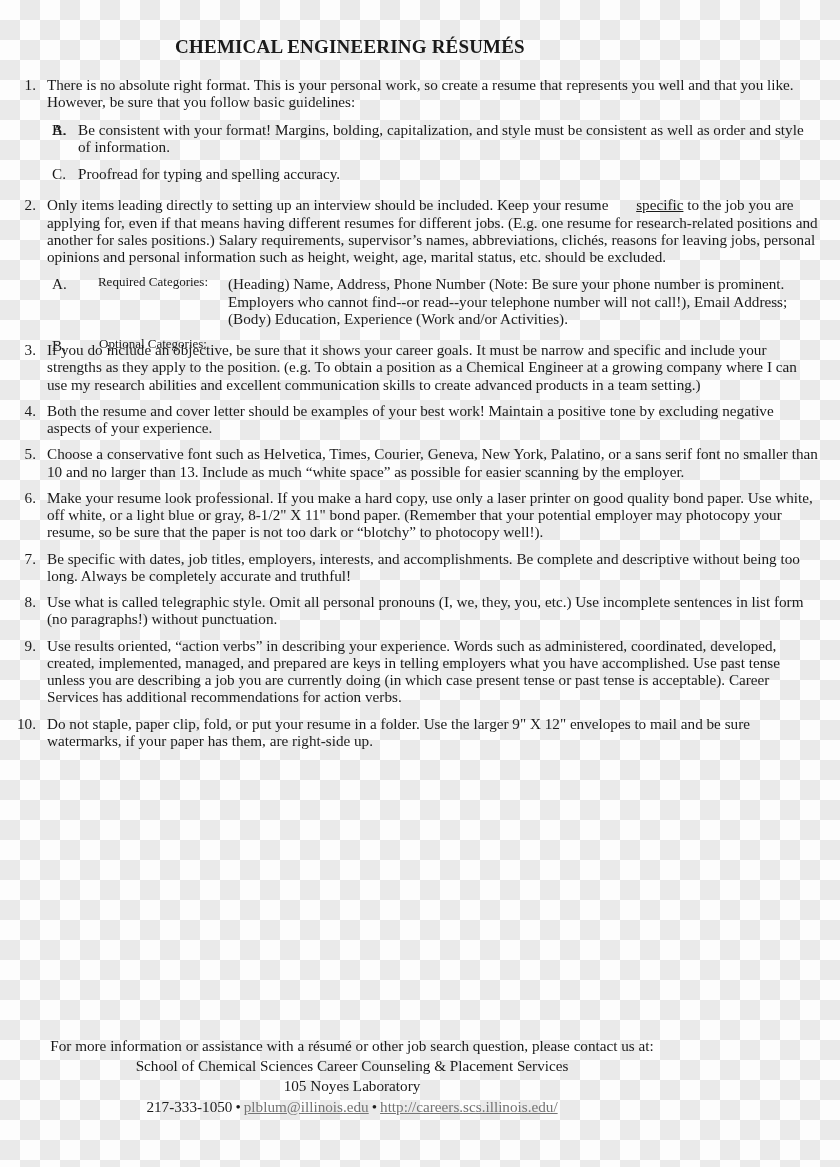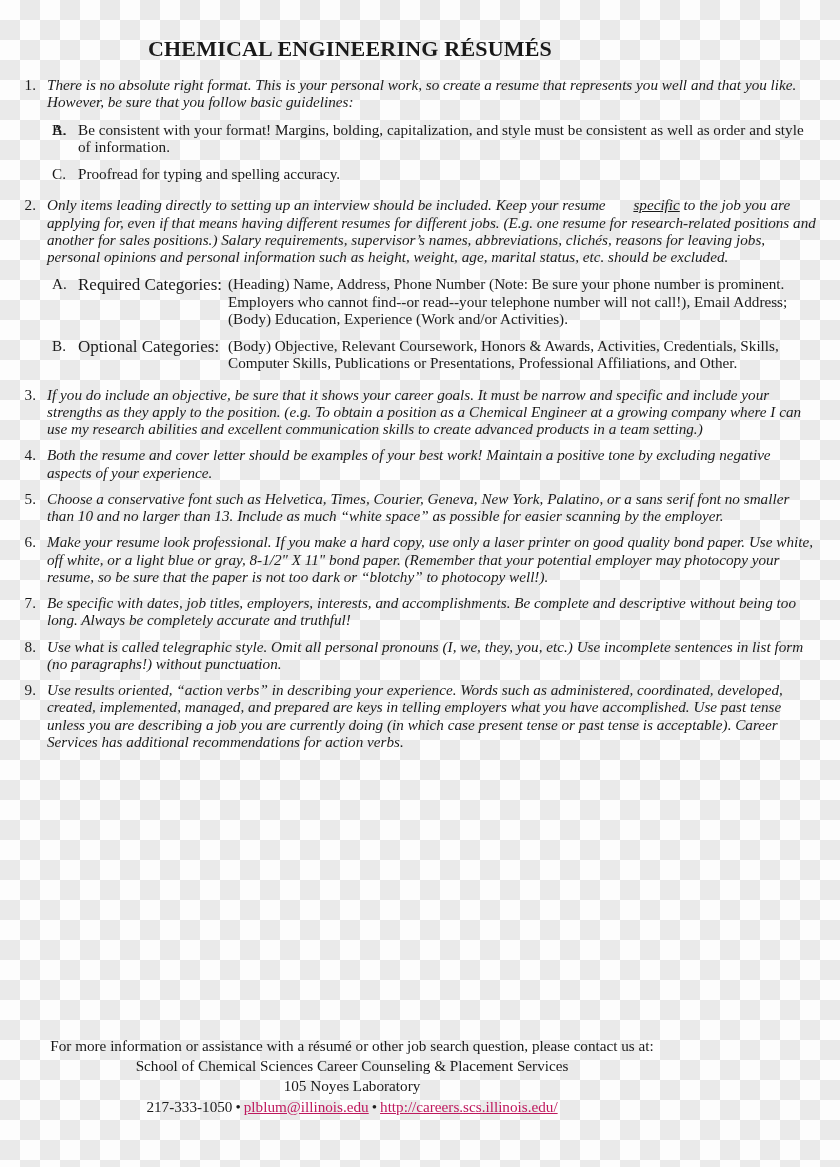--- a/index.html
+++ b/index.html
@@ -29,21 +29,21 @@
     width: 840px;
     height: 1167px;
   }
 
   .doc-title {
     position: absolute;
     left: 0;
     top: 36px;
     width: 700px;
     text-align: center;
-    font-size: 22px;
+    font-size: 19px;
     font-weight: bold;
     letter-spacing: 0.2px;
     line-height: 1.2;
   }
 
   .body-list {
     position: absolute;
     left: 0;
     top: 76px;
     width: 840px;
@@ -63,21 +63,20 @@
     position: absolute;
     left: 0;
     top: 0;
     width: 36px;
     text-align: right;
     font-size: 15.2px;
     line-height: 1.135;
   }
   .item-text {
     display: block;
-    font-style: italic;
   }
 
   
   .subitem {
     position: relative;
     padding-left: 78px;
     padding-right: 22px;
     margin-top: 10px;
     margin-bottom: 10px;
     font-size: 15.2px;
@@ -95,42 +94,43 @@
 
   
   .subitem.hang {
     padding-left: 228px;
   }
   .subitem.hang .subitem-label {
     position: absolute;
     left: 78px;
     top: 0;
     width: 150px;
-    font-size: 17px;
+    font-size: 13px;
     line-height: 1.135;
     white-space: nowrap;
+    text-align: center;
   }
 
   .u { text-decoration: underline; margin-left: 24px; }
 
   .gap-sm { height: 4px; }
 
   
   .footer {
     position: absolute;
     left: 0;
     top: 1036px;
     width: 704px;
     text-align: center;
     font-size: 15.2px;
     line-height: 1.33;
   }
   .footer div { white-space: nowrap; }
   .link {
-    color: #be185d;
+    color: #737373;
     text-decoration: underline;
   }
   .bullet-sep {
     color: #1a1a1a;
     padding: 0 3px;
   }
 </style>
 </head>
 <body>
 
@@ -163,21 +163,20 @@
       <span class="item-text"><span>Only items leading directly to setting up an interview should be included.  Keep your resume </span><span class="u">specific</span><span> to the job you are applying for, even if that means having different resumes for different jobs.  (E.g. one resume for research-related positions and another for sales positions.)  Salary requirements, supervisor’s names, abbreviations, clichés, reasons for leaving jobs, personal opinions and personal information such as height, weight, age, marital status, etc. should be excluded.</span></span>
     </div>
     <div class="subitem hang">
       <span class="subitem-marker">A.</span>
       <span class="subitem-label">Required Categories:</span>
       <span>(Heading) Name, Address, Phone Number (Note:  Be sure your phone number is prominent.  Employers who cannot find--or read--your telephone number will not call!), Email Address; (Body) Education, Experience (Work and/or Activities).</span>
     </div>
     <div class="subitem hang">
       <span class="subitem-marker">B.</span>
       <span class="subitem-label">Optional Categories:</span>
-      <span>(Body) Objective, Relevant Coursework, Honors &amp; Awards, Activities, Credentials, Skills, Computer Skills, Publications or Presentations, Professional Affiliations, and Other.</span>
     </div>
 
     <div class="gap-sm"></div>
 
     <div class="item">
       <span class="item-marker">3.</span>
       <span class="item-text">If you do include an objective, be sure that it shows your career goals.  It must be narrow and specific and include your strengths as they apply to the position.  (e.g. To obtain a position as a Chemical Engineer at a growing company where I can use my research abilities and excellent communication skills to create advanced products in a team setting.)</span>
     </div>
 
     <div class="item">
@@ -203,20 +202,24 @@
     <div class="item">
       <span class="item-marker">8.</span>
       <span class="item-text">Use what is called telegraphic style.  Omit all personal pronouns (I, we, they, you, etc.)  Use incomplete sentences in list form (no paragraphs!) without punctuation.</span>
     </div>
 
     <div class="item">
       <span class="item-marker">9.</span>
       <span class="item-text">Use results oriented, “action verbs” in describing your experience.  Words such as administered, coordinated, developed, created, implemented, managed, and prepared are keys in telling employers what you have accomplished.  Use past tense unless you are describing a job you are currently doing (in which case present tense or past tense is acceptable).  Career Services has additional recommendations for action verbs.</span>
     </div>
 
+    <div class="item">
+      <span class="item-marker">10.</span>
+      <span class="item-text">Do not staple, paper clip, fold, or put your resume in a folder.  Use the larger 9" X 12" envelopes to mail and be sure watermarks, if your paper has them, are right-side up.</span>
+    </div>
 
   </div>
 
   <div class="footer">
     <div>For more information or assistance with a résumé or other job search question, please contact us at:</div>
     <div>School of Chemical Sciences Career Counseling &amp; Placement Services</div>
     <div>105 Noyes Laboratory</div>
     <div><span>217-333-1050</span><span class="bullet-sep">•</span><a class="link" href="#">plblum@illinois.edu</a><span class="bullet-sep">•</span><a class="link" href="#">http://careers.scs.illinois.edu/</a></div>
   </div>
 

